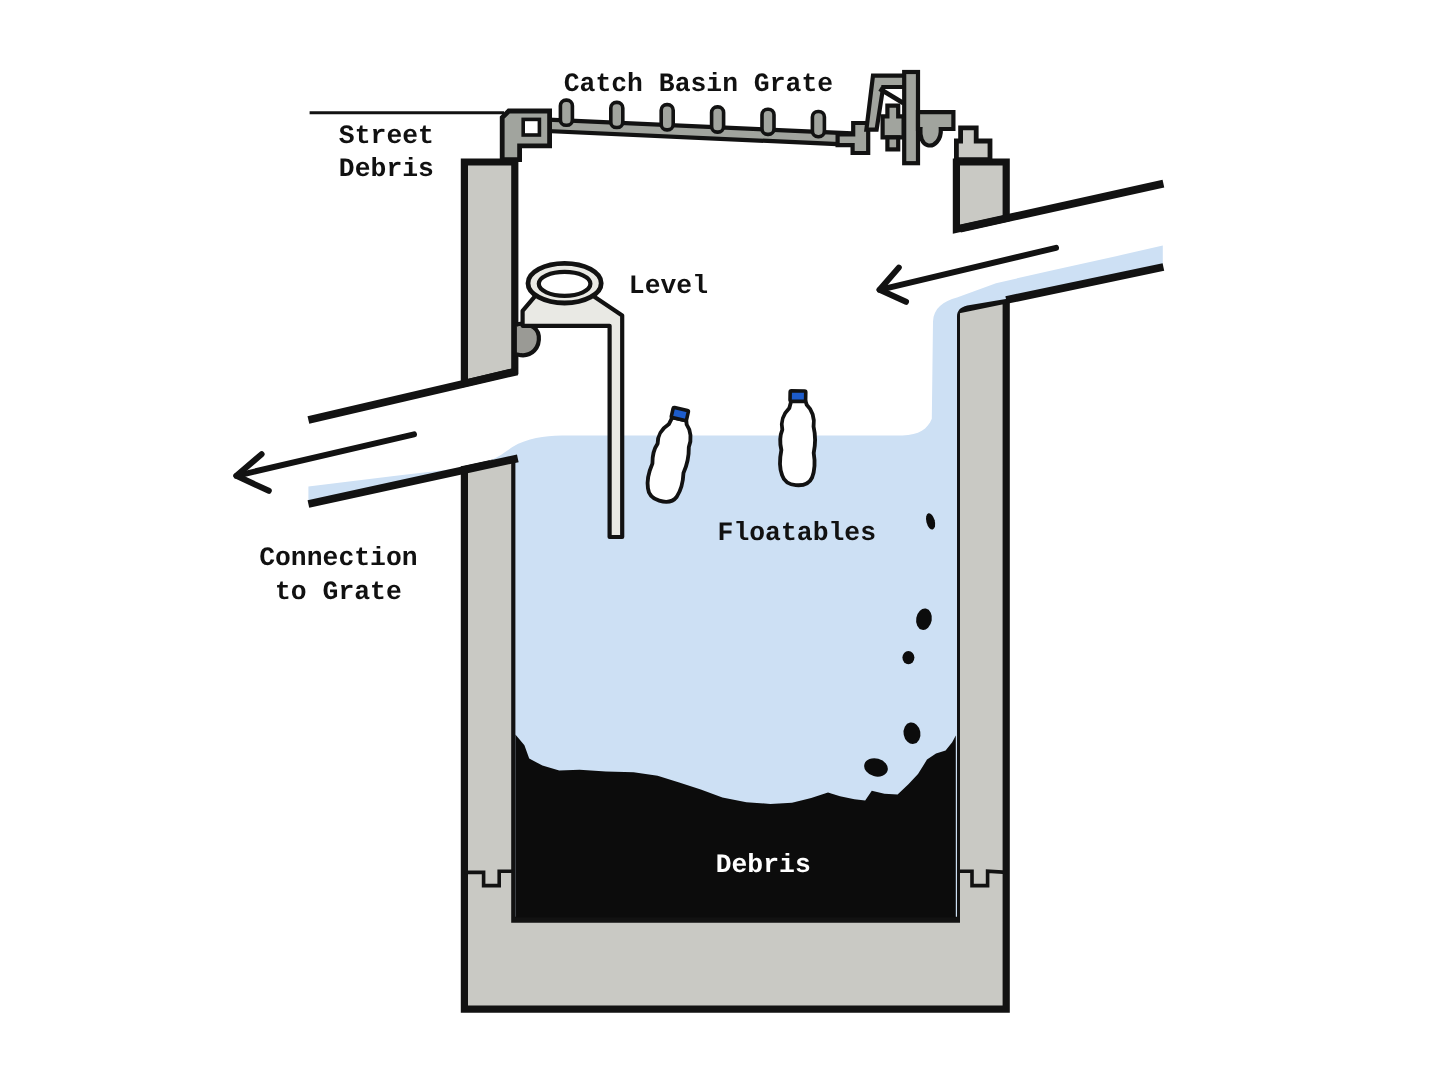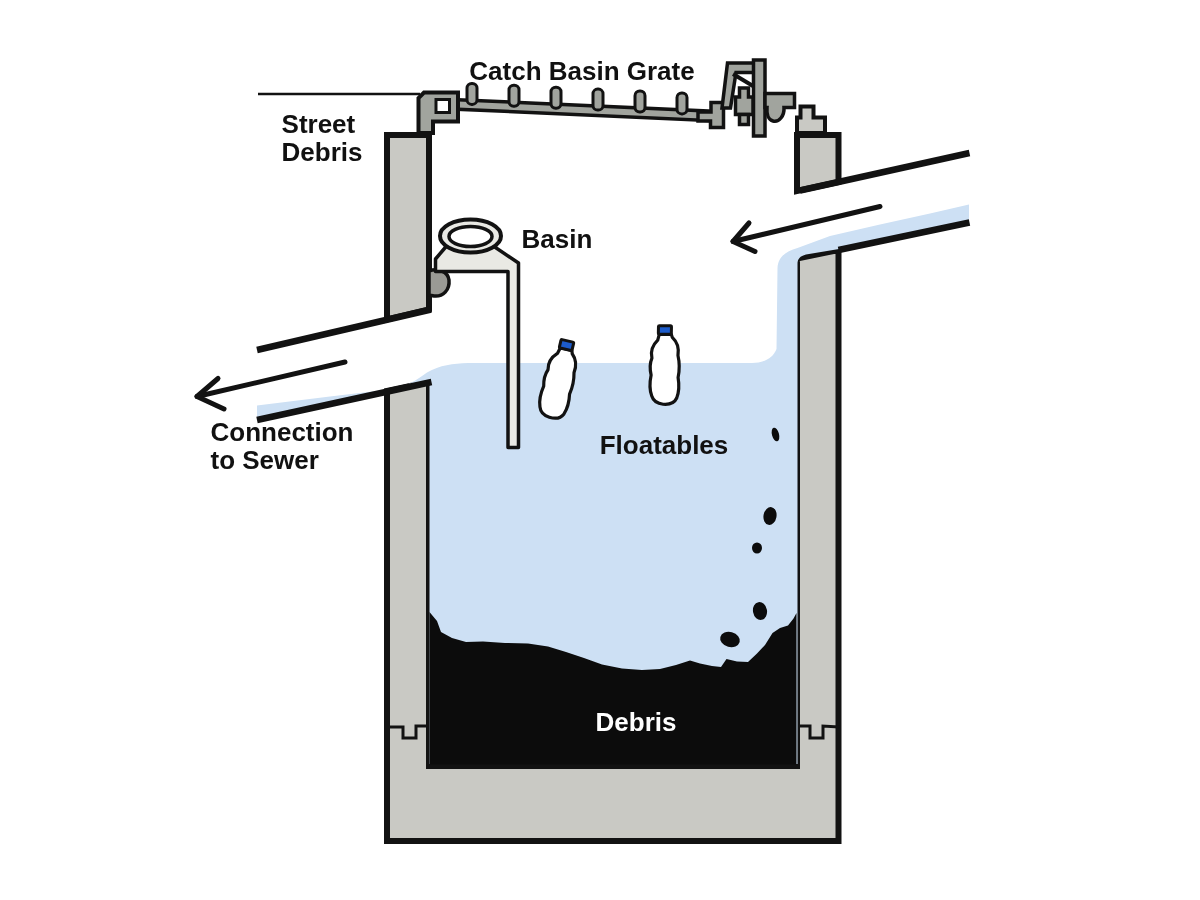--- a/index.html
+++ b/index.html
@@ -3,22 +3,22 @@
 <meta charset="utf-8">
 <style>
   html,body{margin:0;padding:0;background:#fff;}
   #canvas{
     position:relative;width:1200px;height:900px;background:var(--background,#fff);
     font-family:"Liberation Sans", sans-serif;overflow:hidden;
   }
   #diagram-svg{position:absolute;left:0;top:0;}
   .label{
     position:absolute;transform:translate(-50%,-50%);
-    font-size:26px;font-weight:600;color:var(--text,#111);
-    line-height:28px;white-space:nowrap;
+    font-size:22px;font-weight:600;color:var(--text,#111);
+    text-align:center;line-height:28px;white-space:nowrap;font-family:Liberation Mono, monospace;
   }
   .label.on-dark{color:var(--debris_text,#fff);}
 </style>
 </head>
 <body>
 
 <div id="canvas">
 
   <svg id="diagram-svg" width="1200" height="900" viewBox="0 0 1200 900">
 
@@ -131,29 +131,29 @@
         <rect x="753.5" y="60" width="11.5" height="76"></rect>
         <path d="M 739.5 88 L 748.5 88 L 748.5 97 L 753 97 L 753 114.5 L 735.5 114.5 L 735.5 97 L 739.5 97 Z"></path>
         <rect x="739.5" y="114.5" width="9" height="10"></rect>
         <path d="M 765 93.5 L 794.5 93.5 L 794.5 107.5 L 784 107.5 C 784.5 116 779 122.5 773 121 C 768.5 119.8 766.5 114 767 107.5 L 765 107.5 Z"></path>
       </g>
     </g>
   </svg>
 
   <div class="label" style="left:582px;top:71px">Catch Basin Grate</div>
 
-  <div class="label" style="left:322px;top:138px">
+  <div class="label" style="left:322px;top:128px">
     <div>Street</div>
     <div>Debris</div>
   </div>
 
-  <div class="label" style="left:557px;top:239px">Basin</div>
+  <div class="label" style="left:557px;top:239px">Level</div>
 
   <div class="label" style="left:664px;top:445px">Floatables</div>
 
-  <div class="label" style="left:282px;top:446px">
+  <div class="label" style="left:282px;top:480px">
     <div>Connection</div>
-    <div>to Sewer</div>
+    <div>to Grate</div>
   </div>
 
   <div class="label on-dark" style="left:636px;top:722px">Debris</div>
 
 </div>
 
 </body></html>

